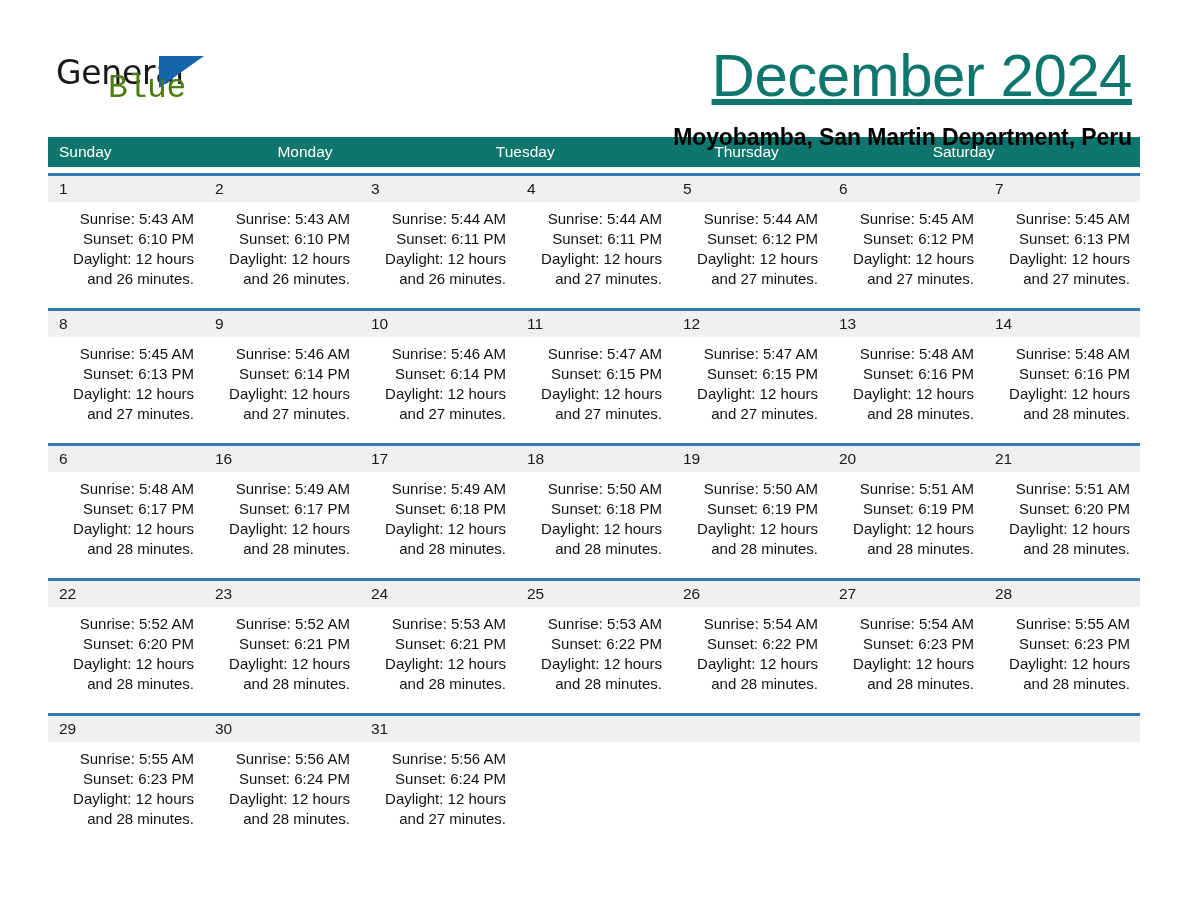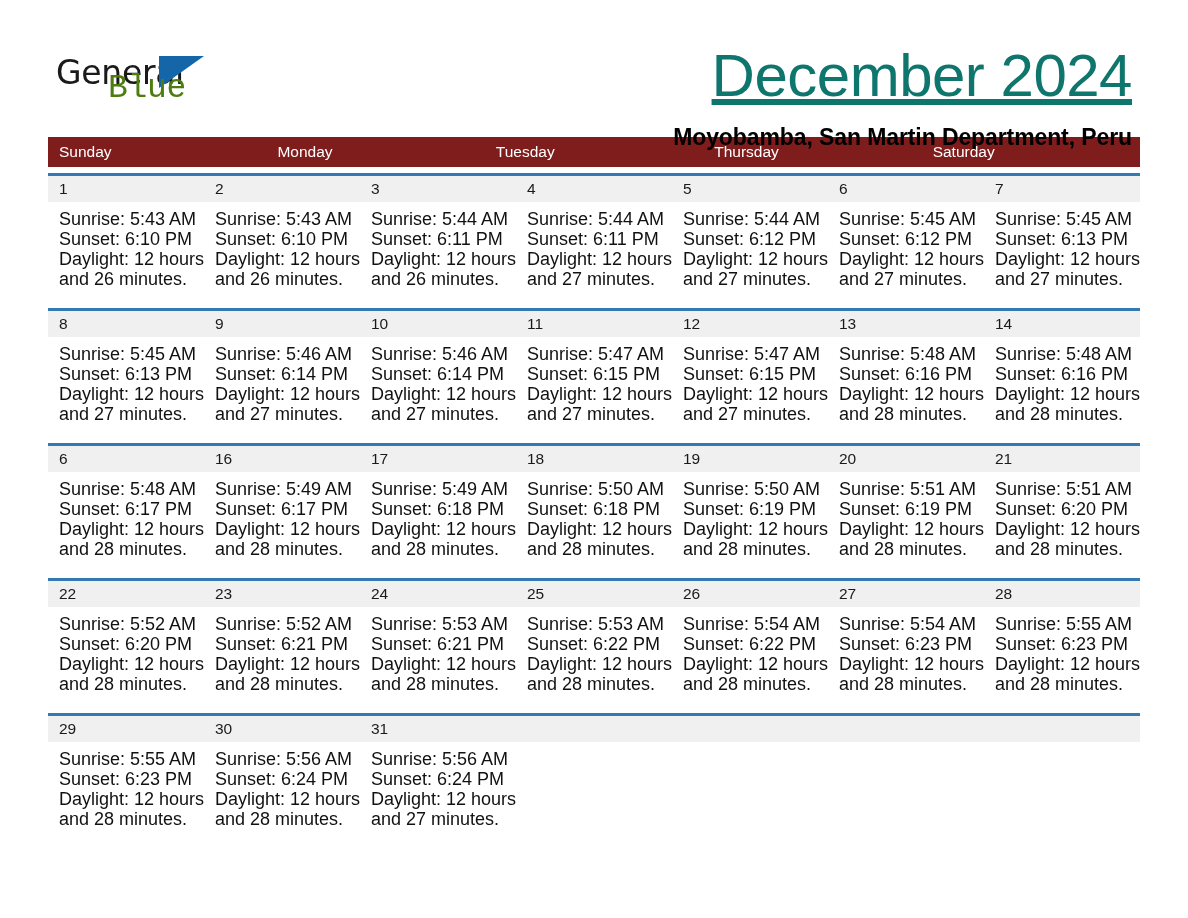--- a/index.html
+++ b/index.html
@@ -95,21 +95,21 @@
   }
 
   
   .calendar {
     margin: 17px 48px 0 48px;
     width: 1092px;
   }
 
   .dow-row {
     display: flex;
-    background: #7f1d1d;
+    background: #0f766e;
     height: 30px;
   }
   .dow {
     flex: 1 1 0;
     color: #ffffff;
     font-size: 15.5px;
     line-height: 30px;
     padding-left: 11px;
     white-space: nowrap;
   }
@@ -132,23 +132,24 @@
     background: #f0f0f0;
     height: 26px;
     padding-left: 11px;
     font-size: 15.5px;
     line-height: 26px;
     color: #1a1a1a;
   }
   .day-cell.empty .day-num-band { background: #f0f0f0; }
   .day-body {
     padding: 7px 10px 0 11px;
-    font-size: 18px;
+    font-size: 15px;
     line-height: 20px;
     color: #111111;
+    text-align: right;
   }
   .day-body div { white-space: nowrap; }
 </style>
 </head>
 <body>
 
 <div class="page">
 
   <div class="header">
 

